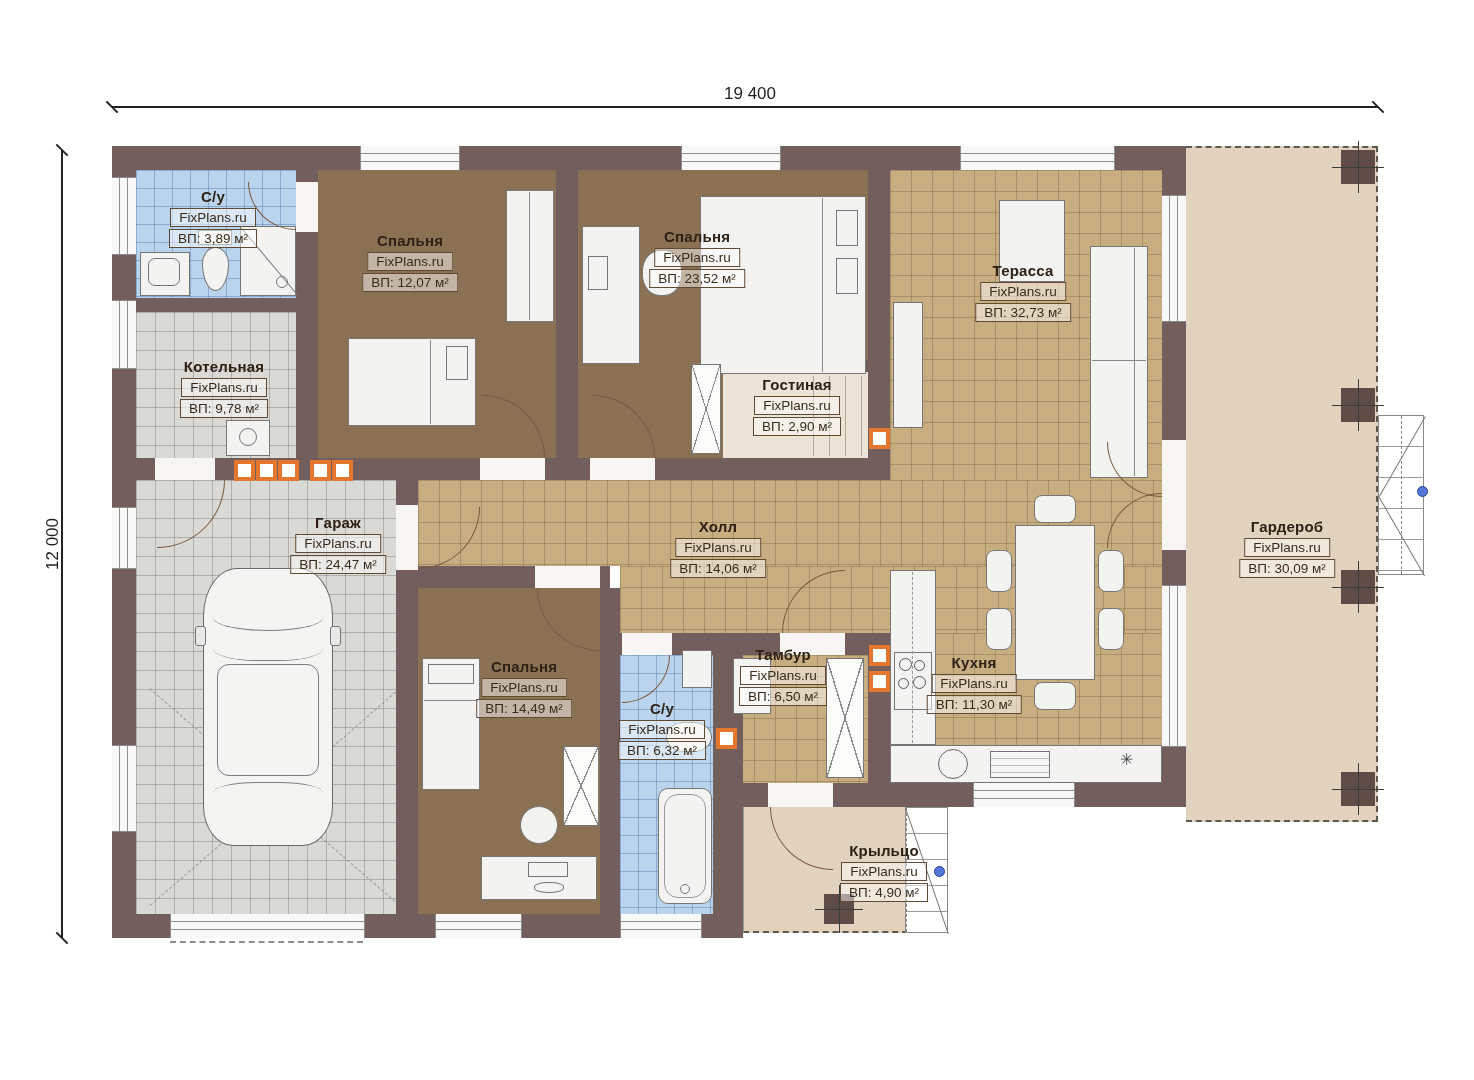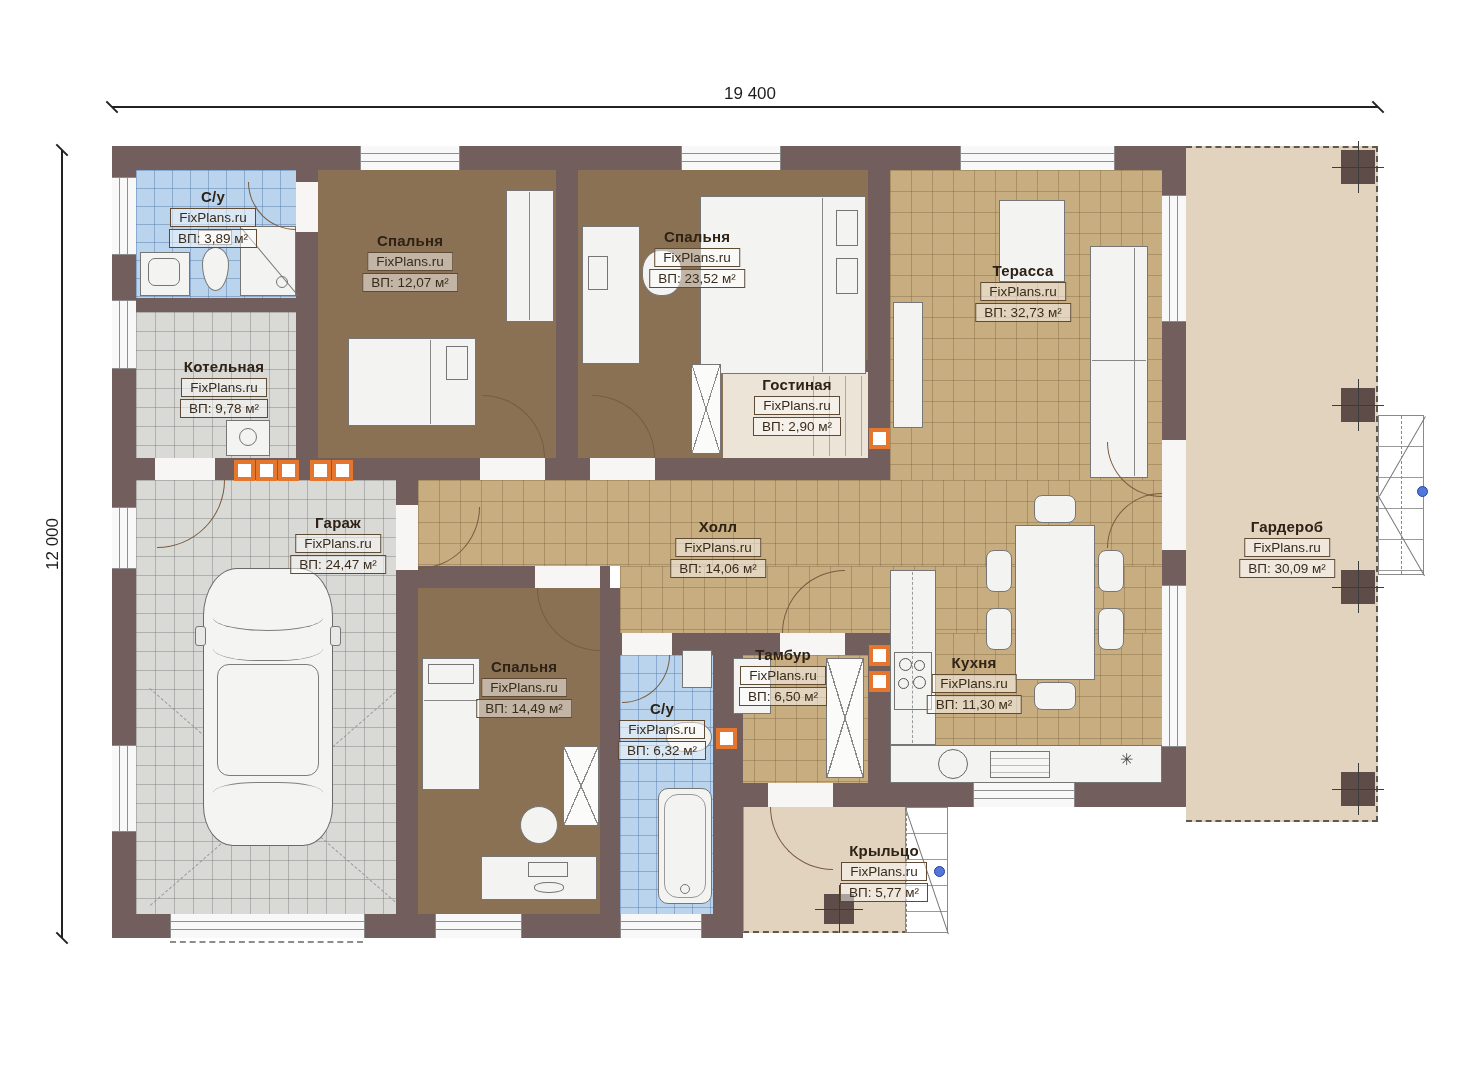--- a/index.html
+++ b/index.html
@@ -324,16 +324,16 @@
     <div class="rbox">ВП: 11,30 м²</div>
   </div>
   <div class="rlabel" style="left:1287px;top:518px">
     <div class="rname">Гардероб</div>
     <div class="rbox">FixPlans.ru</div>
     <div class="rbox">ВП: 30,09 м²</div>
   </div>
   <div class="rlabel" style="left:884px;top:842px">
     <div class="rname">Крыльцо</div>
     <div class="rbox">FixPlans.ru</div>
-    <div class="rbox">ВП: 5,77 м²</div>
+    <div class="rbox">ВП: 4,90 м²</div>
   </div>
 
 </div>
 
 </body></html>

